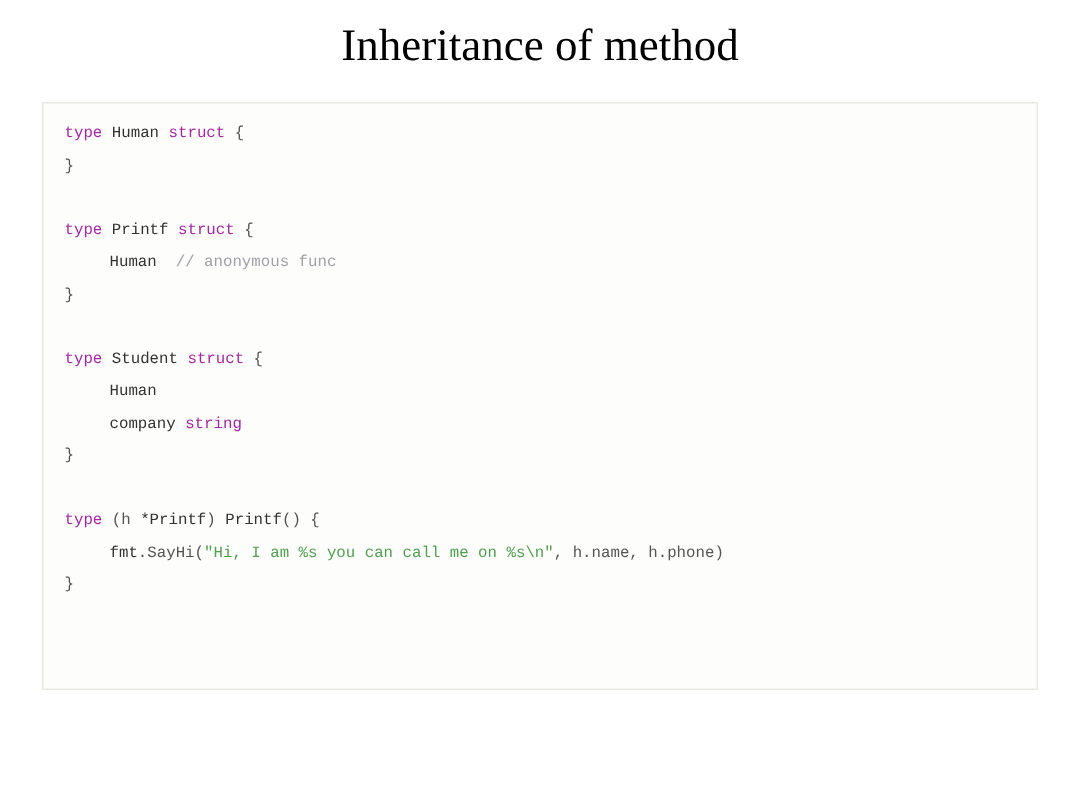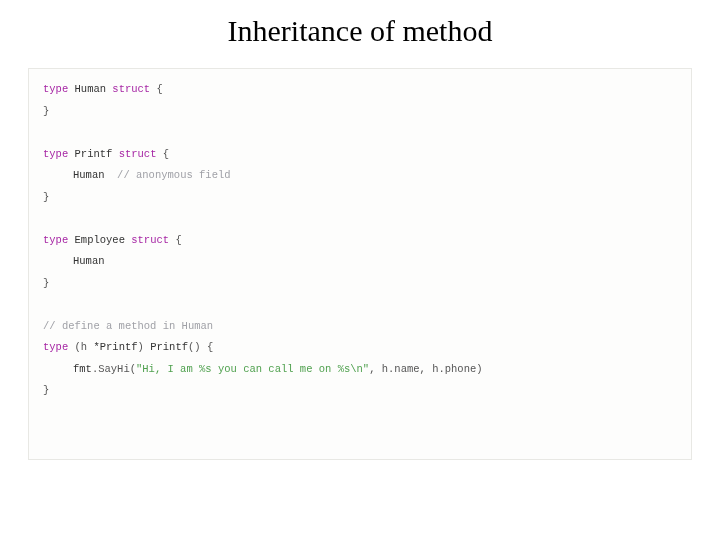--- a/index.html
+++ b/index.html
@@ -55,32 +55,32 @@
   <div class="title">Inheritance of method</div>
 
   <div class="code-block">
 
     <div class="code-line"><span class="tok-kw">type</span><span class="tok-plain"> </span><span class="tok-name">Human</span><span class="tok-plain"> </span><span class="tok-kw">struct</span><span class="tok-plain"> {</span></div>
     <div class="code-line"><span class="tok-plain">}</span></div>
 
     <div class="code-line"> </div>
 
     <div class="code-line"><span class="tok-kw">type</span><span class="tok-plain"> </span><span class="tok-name">Printf</span><span class="tok-plain"> </span><span class="tok-kw">struct</span><span class="tok-plain"> {</span></div>
-    <div class="code-line"><span class="indent1"><span class="tok-name">Human</span><span class="tok-cmt">  // anonymous field</span></span></div>
+    <div class="code-line"><span class="indent1"><span class="tok-name">Human</span><span class="tok-cmt">  // anonymous func</span></span></div>
     <div class="code-line"><span class="tok-plain">}</span></div>
 
     <div class="code-line"> </div>
 
-    <div class="code-line"><span class="tok-kw">type</span><span class="tok-plain"> </span><span class="tok-name">Employee</span><span class="tok-plain"> </span><span class="tok-kw">struct</span><span class="tok-plain"> {</span></div>
+    <div class="code-line"><span class="tok-kw">type</span><span class="tok-plain"> </span><span class="tok-name">Student</span><span class="tok-plain"> </span><span class="tok-kw">struct</span><span class="tok-plain"> {</span></div>
     <div class="code-line"><span class="indent1"><span class="tok-name">Human</span></span></div>
+    <div class="code-line"><span class="indent1"><span class="tok-name">company</span><span class="tok-plain"> </span><span class="tok-builtin">string</span></span></div>
     <div class="code-line"><span class="tok-plain">}</span></div>
 
     <div class="code-line"> </div>
 
-    <div class="code-line"><span class="tok-cmt">// define a method in Human</span></div>
 
     <div class="code-line"><span class="tok-kw">type</span><span class="tok-plain"> (</span><span class="tok-plain">h </span><span class="tok-name">*Printf</span><span class="tok-plain">)</span><span class="tok-plain"> </span><span class="tok-name">Printf</span><span class="tok-plain">()</span><span class="tok-plain"> {</span></div>
 
     <div class="code-line"><span class="indent1"><span class="tok-name">fmt</span><span class="tok-plain">.SayHi(</span><span class="tok-str">"Hi, I am %s you can call me on %s\n"</span><span class="tok-plain">, h.name, h.phone)</span></span></div>
     <div class="code-line"><span class="tok-plain">}</span></div>
 
   </div>
 </div>
 
 </body></html>

